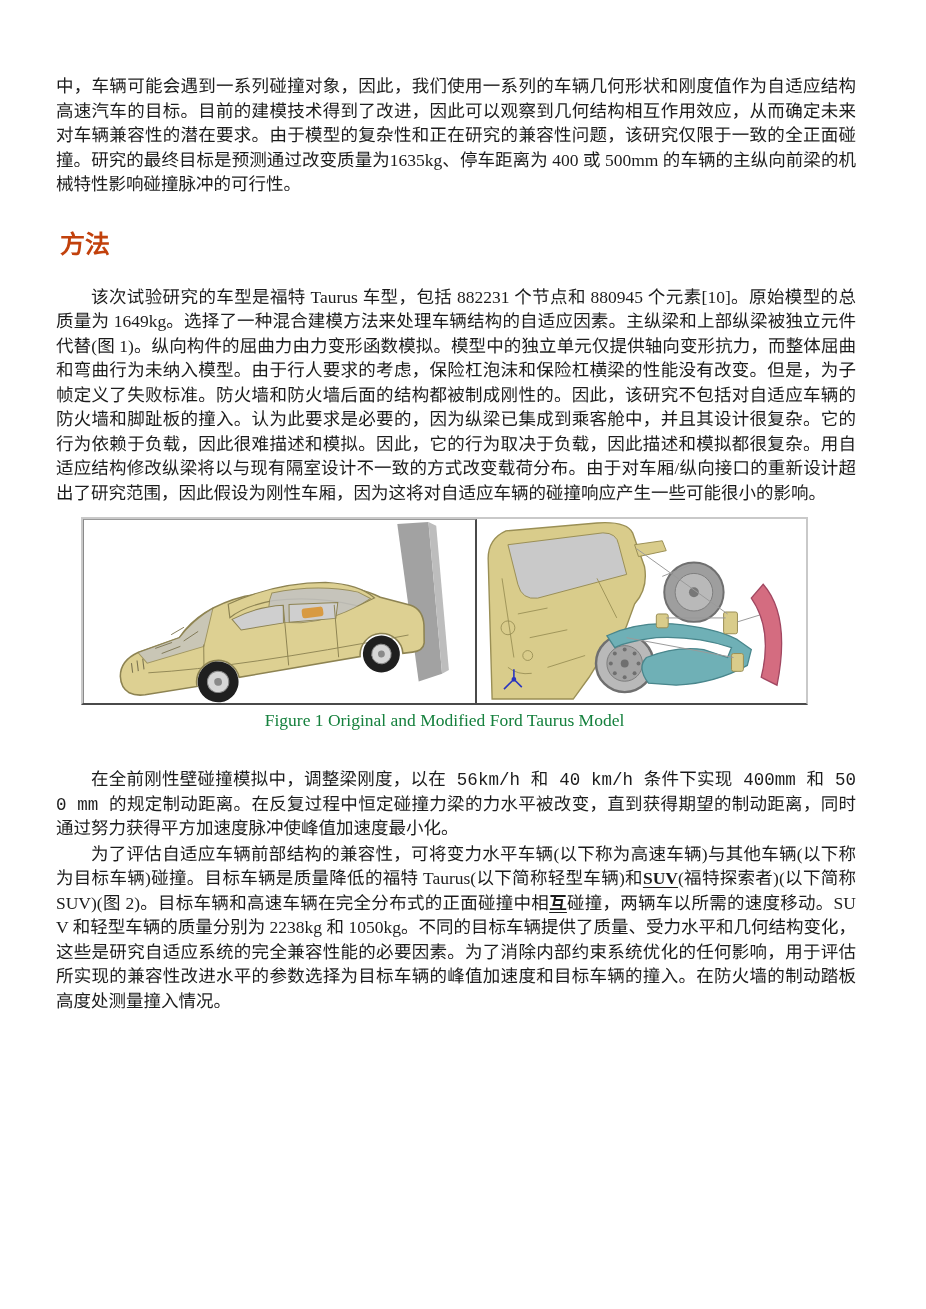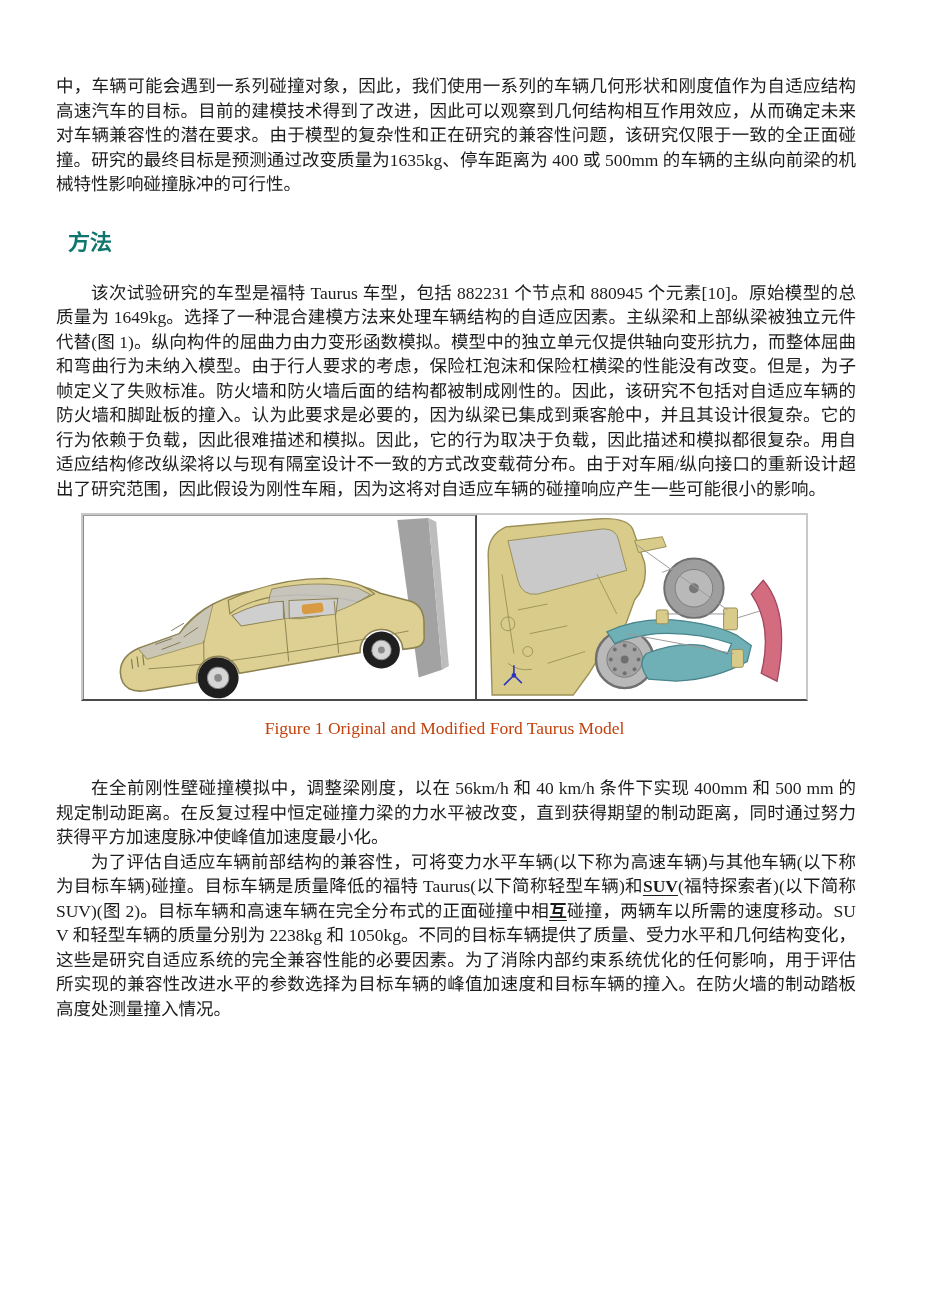--- a/index.html
+++ b/index.html
@@ -16,47 +16,47 @@
   .body-text{
     margin:0;
     font-size:17.5px;
     line-height:24.5px;
     text-align:justify;
     text-justify:inter-ideograph;
     word-break:break-all;
   }
   .indent{text-indent:2em;}
   .section-heading{
-    margin:27px 0 25px 12px;
-    font-size:22px;
+    margin:27px 0 25px 4px;
+    font-size:25px;
     font-weight:bold;
     font-family:"Liberation Sans","DejaVu Sans",sans-serif;
-    color:#0f766e;
+    color:#c2410c;
   }
   .figure-block{margin:12px 0 0 25px;width:727px;}
   .fig-panels{
     display:flex;
     height:188px;
     background:#fff;
     border:2px solid #c9c9c9;
     border-bottom:2px solid #4a4a4a;
     box-sizing:border-box;
   }
   .fig-panel{position:relative;overflow:hidden;box-sizing:border-box;}
   .fig-panel.left{width:394px;border-right:2px solid #4a4a4a;border-left:1px solid #8a8a8a;border-top:1px solid #9a9a9a;}
   .fig-panel.right{flex:1;}
   .fig-panel svg{display:block;width:100%;height:100%;}
   .fig-caption{
-    margin-top:17px;
+    margin-top:5px;
     text-align:center;
     font-size:17.5px;
-    color:#c2410c;
+    color:#15803d;
     font-family:"Liberation Serif","DejaVu Serif",serif;
   }
-  .para-gap{margin-top:37px;}
+  .para-gap{margin-top:37px;font-family:Liberation Mono, monospace;}
   .u{text-decoration:underline;text-underline-offset:3px;font-weight:bold;}
 </style>
 </head>
 <body>
 
 <div class="page">
 
   <p class="body-text">中，车辆可能会遇到一系列碰撞对象，因此，我们使用一系列的车辆几何形状和刚度值作为自适应结构高速汽车的目标。目前的建模技术得到了改进，因此可以观察到几何结构相互作用效应，从而确定未来对车辆兼容性的潜在要求。由于模型的复杂性和正在研究的兼容性问题，该研究仅限于一致的全正面碰撞。研究的最终目标是预测通过改变质量为1635kg、停车距离为 400 或 500mm 的车辆的主纵向前梁的机械特性影响碰撞脉冲的可行性。</p>
 
   <h2 class="section-heading">方法</h2>

